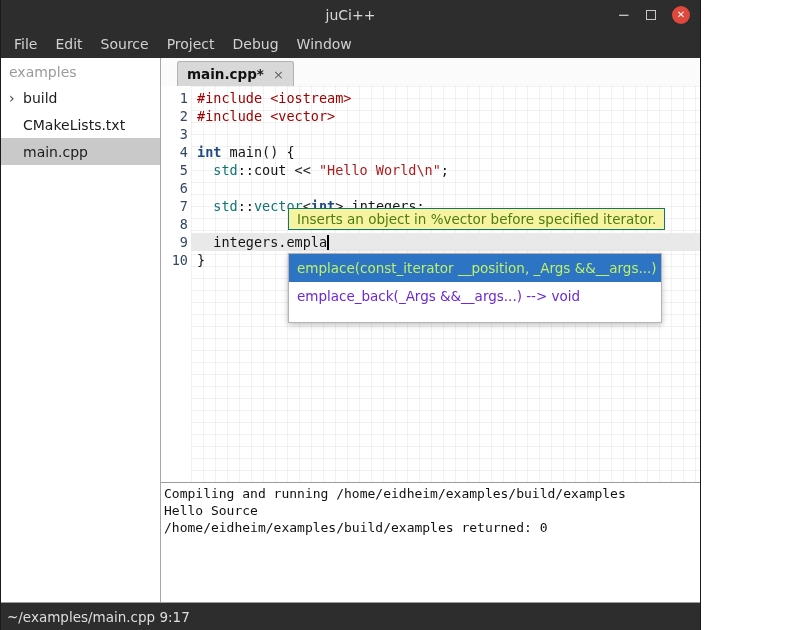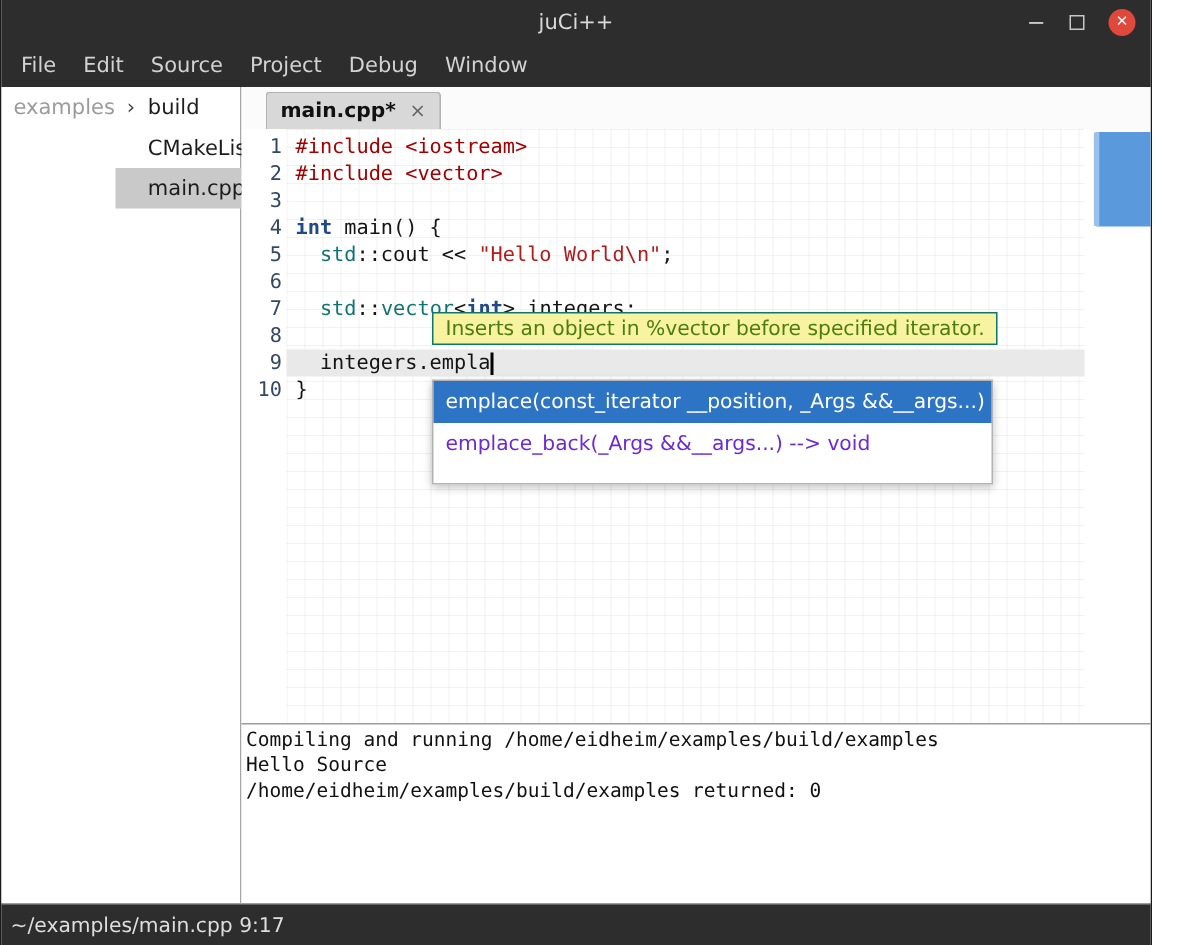--- a/index.html
+++ b/index.html
@@ -1,19 +1,19 @@
 <!DOCTYPE html>
 <html><head>
 <meta charset="utf-8">
 <style>
   * { box-sizing: border-box; margin: 0; padding: 0; }
   html,body { width:802px; height:630px; overflow:hidden; }
   body { font-family:"DejaVu Sans","Liberation Sans",sans-serif; background:#ffffff; }
 
-  .window { width:768px; height:630px; display:flex; flex-direction:column;
+  .window { width:701px; height:630px; display:flex; flex-direction:column;
             border-left:1px solid #1b1b1b; border-right:1px solid #1b1b1b; background:#fff; }
 
   
   .titlebar { height:30px; background:#2d2d2d; position:relative; flex:none; }
   .win-title { position:absolute; left:0; right:0; top:0; height:30px; line-height:30px;
                text-align:center; color:#d8d8d8; font-size:14px; }
   .win-controls { position:absolute; right:10px; top:0; height:30px; display:flex;
                   align-items:center; gap:16px; }
   .ctrl-min { color:#c8c8c8; font-size:15px; line-height:15px; }
   .ctrl-restore { width:10px; height:10px; border:1.5px solid #c8c8c8; display:inline-block; }
@@ -23,21 +23,21 @@
   
   .menubar { height:28px; background:#2d2d2d; display:flex; align-items:center;
              padding-left:4px; flex:none; }
   .menu-item { color:#d2d2d2; font-size:14px; padding:0 9px; height:100%; line-height:28px; }
 
   
   .main { flex:1; display:flex; min-height:0; }
 
   
   .sidebar { width:160px; flex:none; background:#ffffff; border-right:1px solid #a6a6a6;
-             display:flex; flex-direction:row; }
+             display:flex; flex-direction:column; }
   .sidebar-header { height:26px; padding:6px 0 0 8px; color:#9b9b9b; font-size:14px; }
   .side-item { height:27px; display:flex; align-items:center; padding-left:8px;
                font-size:14px; color:#1c1c1c; }
   .side-item.sel { background:#c9c9c9; }
   .chev { width:14px; flex:none; color:#444; font-size:14px; }
   
   .content { flex:1; display:flex; flex-direction:column; min-width:0; }
 
   
   .tabbar { height:28px; flex:none; background:#fbfbfb; display:flex; align-items:flex-end; }
@@ -75,21 +75,21 @@
              background:#f7f3a0; border:1px solid #0f766e; padding:2px 8px;
              font-family:"DejaVu Sans","Liberation Sans",sans-serif; font-size:13.5px;
              color:#4d7c0f; white-space:nowrap; }
 
   .popup { position:absolute; left:127px; top:167px; width:374px; z-index:6;
            background:#ffffff; border:1px solid #b3b3b3; padding-bottom:12px;
            box-shadow:0 2px 6px rgba(0,0,0,0.25); }
   .popup-row { height:28px; display:flex; align-items:center; padding:0 8px;
                font-family:"DejaVu Sans","Liberation Sans",sans-serif;
                font-size:13.5px; color:#6d28d9; white-space:nowrap; overflow:hidden; }
-  .popup-row.sel { background:#2d74c4; color:#ffffff; }
+  .popup-row.sel { background:#2d74c4; color:#bef264; }
 
   
   .terminal { flex:1; border-top:1px solid #9c9c9c; background:#ffffff;
               padding:2px 0 0 3px; overflow:hidden; }
   .term-line { font-family:"DejaVu Sans Mono","Liberation Mono",monospace;
                font-size:13px; line-height:17px; color:#111; white-space:pre; }
 
   
   .statusbar { height:28px; flex:none; background:#2d2d2d; border-top:1px solid #9c9c9c;
                display:flex; align-items:center; padding-left:6px; }

